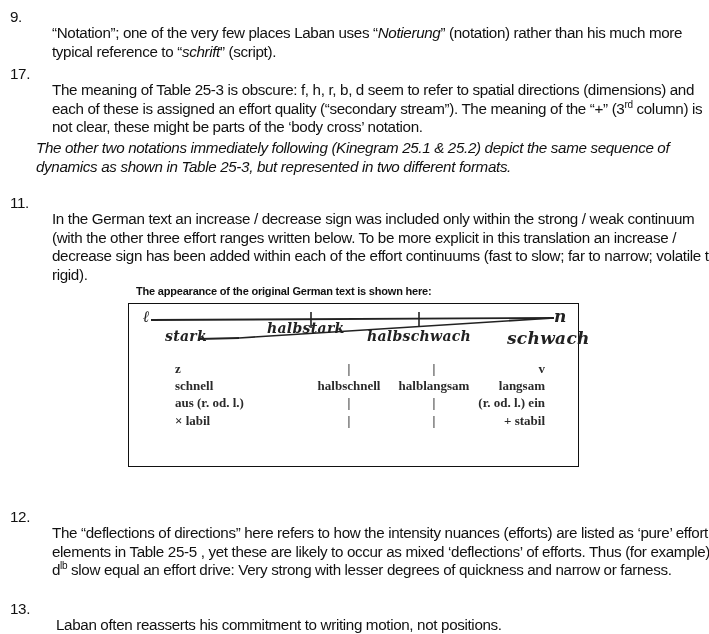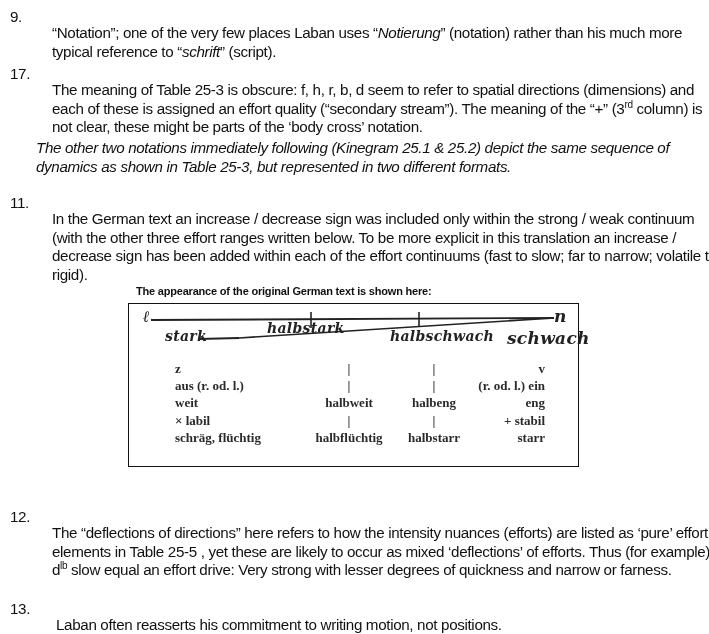--- a/index.html
+++ b/index.html
@@ -54,53 +54,47 @@
     <line x1="22" y1="16" x2="425" y2="14" stroke="#222" stroke-width="1.8"></line>
     <line x1="70" y1="35" x2="110" y2="34" stroke="#222" stroke-width="1.8"></line>
     <line x1="110" y1="34" x2="425" y2="14" stroke="#222" stroke-width="1.6"></line>
     <line x1="182" y1="8" x2="182" y2="24" stroke="#222" stroke-width="1.6"></line>
     <line x1="290" y1="8" x2="290" y2="22" stroke="#222" stroke-width="1.6"></line>
   </svg>
   <span class="scan-script" style="left:14px;top:3px;font-size:16px;">ℓ</span>
   <span class="scan-script" style="left:425px;top:2px;font-size:17px;">n</span>
   <span class="scan-script" style="left:28px;top:24px;margin-left:8px;">stark</span>
   <span class="scan-script" style="left:138px;top:16px;">halbstark</span>
-  <span class="scan-script" style="left:238px;top:24px;margin-left:23px;">halbschwach</span>
+  <span class="scan-script" style="left:238px;top:24px;">halbschwach</span>
   <span class="scan-script" style="left:378px;top:24px;font-size:17px;">schwach</span>
 
   <div class="scan-table">
     <div class="scan-row">
       <span class="c1">z</span>
       <span class="c2">|</span>
       <span class="c3">|</span>
       <span class="c4">v</span>
     </div>
     <div class="scan-row">
+      <span class="c1">schnell</span>
+      <span class="c2">halbschnell</span>
+      <span class="c3">halblangsam</span>
+      <span class="c4">langsam</span>
+    </div>
+    <div class="scan-row">
       <span class="c1">aus (r. od. l.)</span>
       <span class="c2">|</span>
       <span class="c3">|</span>
       <span class="c4">(r. od. l.) ein</span>
     </div>
     <div class="scan-row">
-      <span class="c1">weit</span>
-      <span class="c2">halbweit</span>
-      <span class="c3">halbeng</span>
-      <span class="c4">eng</span>
-    </div>
-    <div class="scan-row">
       <span class="c1">× labil</span>
       <span class="c2">|</span>
       <span class="c3">|</span>
       <span class="c4">+ stabil</span>
-    </div>
-    <div class="scan-row">
-      <span class="c1">schräg, flüchtig</span>
-      <span class="c2">halbflüchtig</span>
-      <span class="c3">halbstarr</span>
-      <span class="c4">starr</span>
     </div>
   </div>
 </div>
 
 <div class="note" style="top:508px;">
   <span class="num">12.</span>
   <p class="body"><span>The “deflections of directions” here refers to how the intensity nuances (efforts) are listed as ‘pure’ effort elements in Table 25-5 , yet these are likely to occur as mixed ‘deflections’ of efforts.  Thus (for example) d</span><sup>lb</sup><span> slow equal an effort drive: Very strong with lesser degrees of quickness and narrow or farness.</span></p>
 </div>
 
 <div class="note" style="top:600px;">

